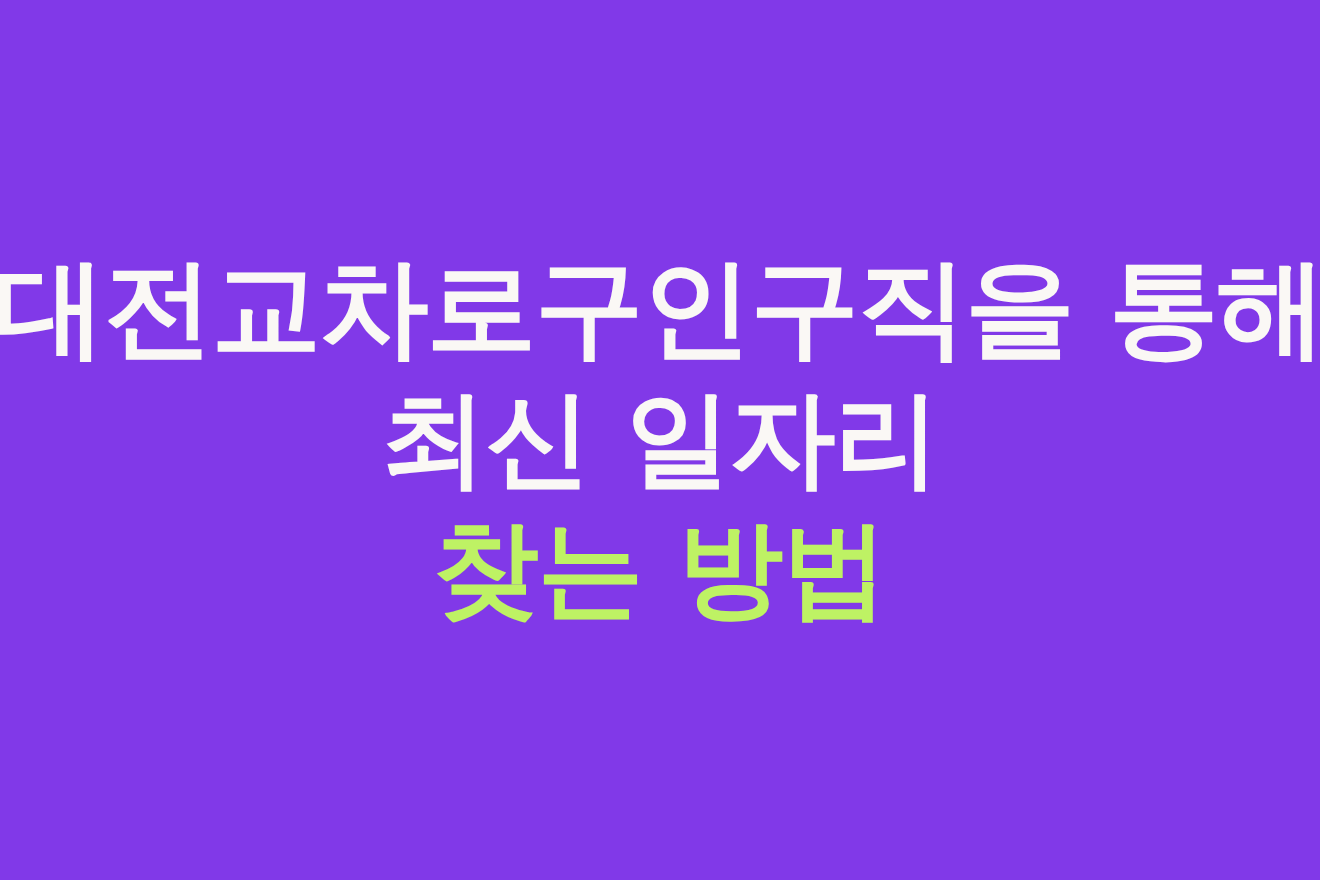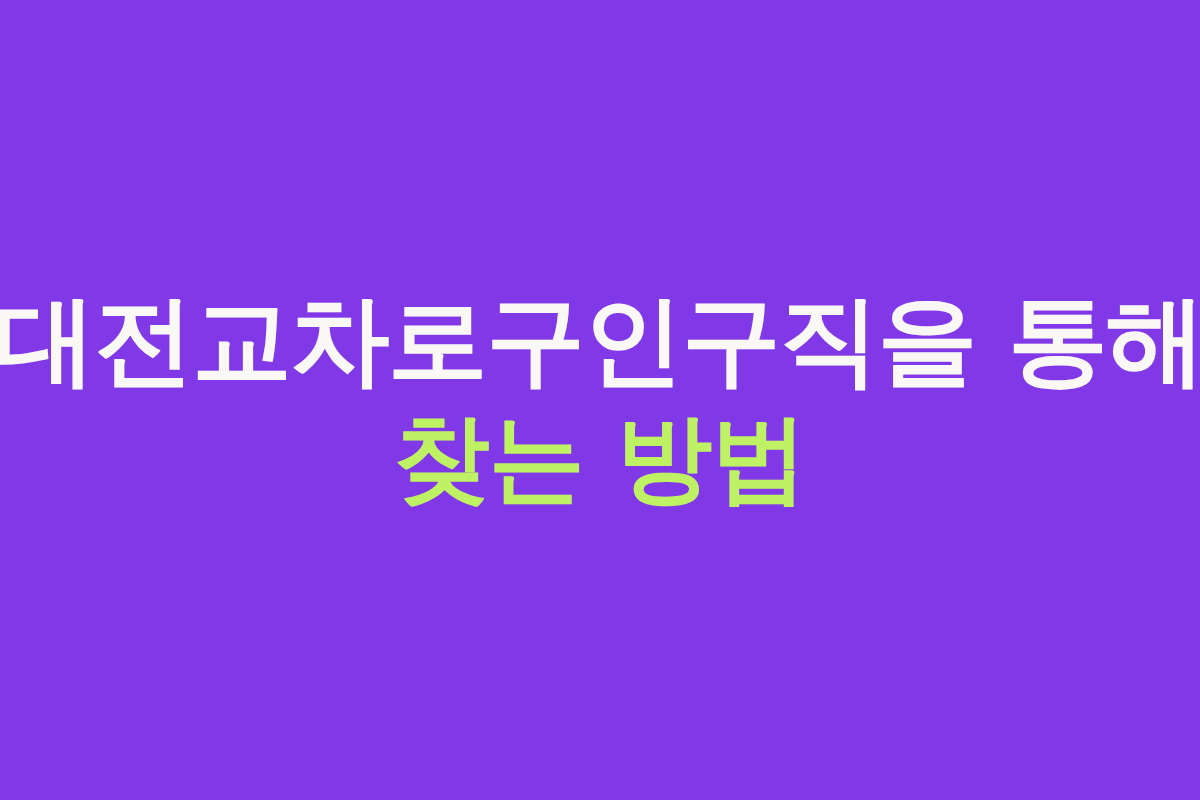--- a/index.html
+++ b/index.html
@@ -61,18 +61,19 @@
 </style>
 </head>
 <body>
 
 <div class="card" style="background: rgb(129, 57, 232);">
 
   <div class="headline-block">
 
     <span class="headline-line line-1" style="color: rgb(250, 248, 245);">대전교차로구인구직을 통해</span>
 
+    <span class="headline-line line-2" style="color: rgb(250, 248, 245);">최신 일자리</span>
 
     <span class="headline-line line-3" style="color: #bef264;">찾는 방법</span>
 
   </div>
 
 </div>
 
 </body></html>

